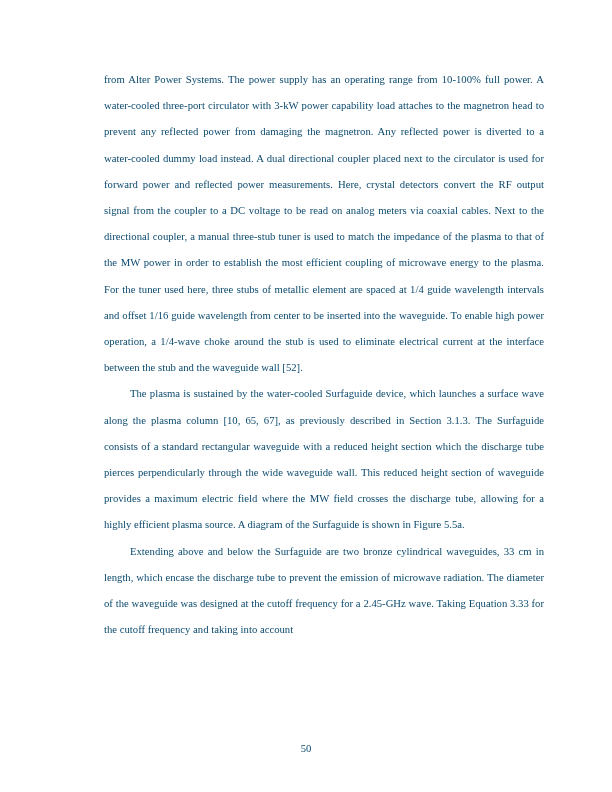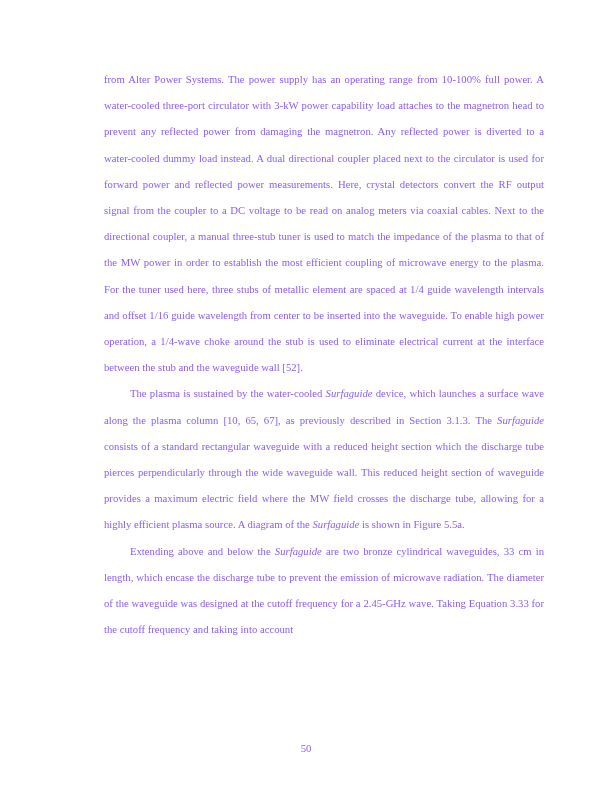--- a/index.html
+++ b/index.html
@@ -6,21 +6,21 @@
     margin: 0;
     padding: 0;
     background: #ffffff;
   }
   .page {
     width: 612px;
     height: 792px;
     position: relative;
     background: #ffffff;
     font-family: "Liberation Serif", serif;
-    color: #8b5cf6;
+    color: #0c4a6e;
     box-sizing: border-box;
     overflow: hidden;
   }
   .content {
     position: absolute;
     left: 104px;
     top: 66px;
     width: 440px;
   }
   p.body-par {
@@ -28,21 +28,20 @@
     font-size: 10.7px;
     line-height: 26.2px;
     text-align: justify;
     text-justify: inter-word;
     hyphens: none;
   }
   p.body-par.indent {
     text-indent: 26px;
   }
   .it {
-    font-style: italic;
   }
   .page-number {
     position: absolute;
     left: 0;
     right: 0;
     top: 742px;
     text-align: center;
     font-size: 10.7px;
     font-family: "Liberation Serif", serif;
   }

